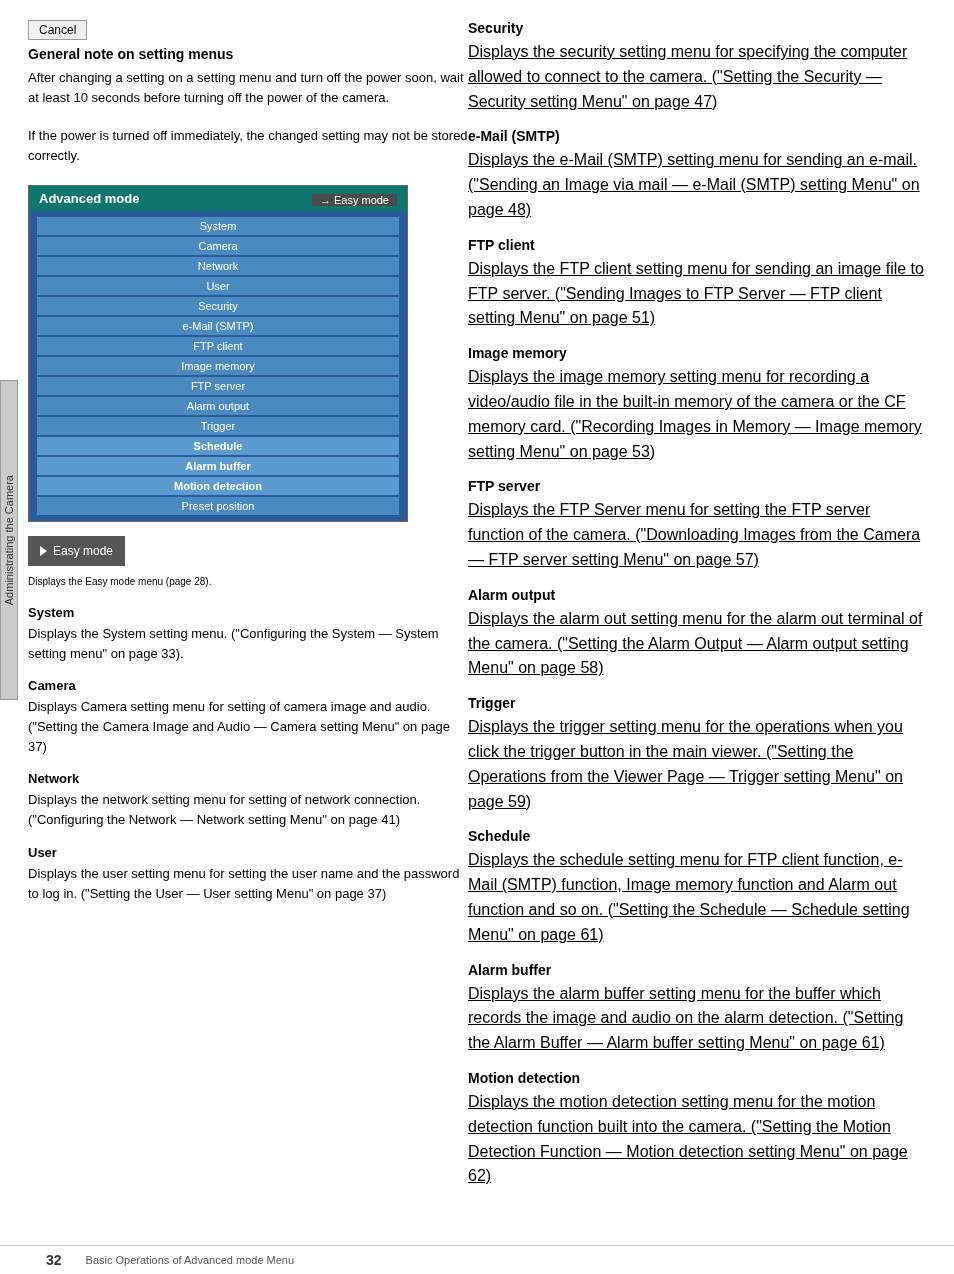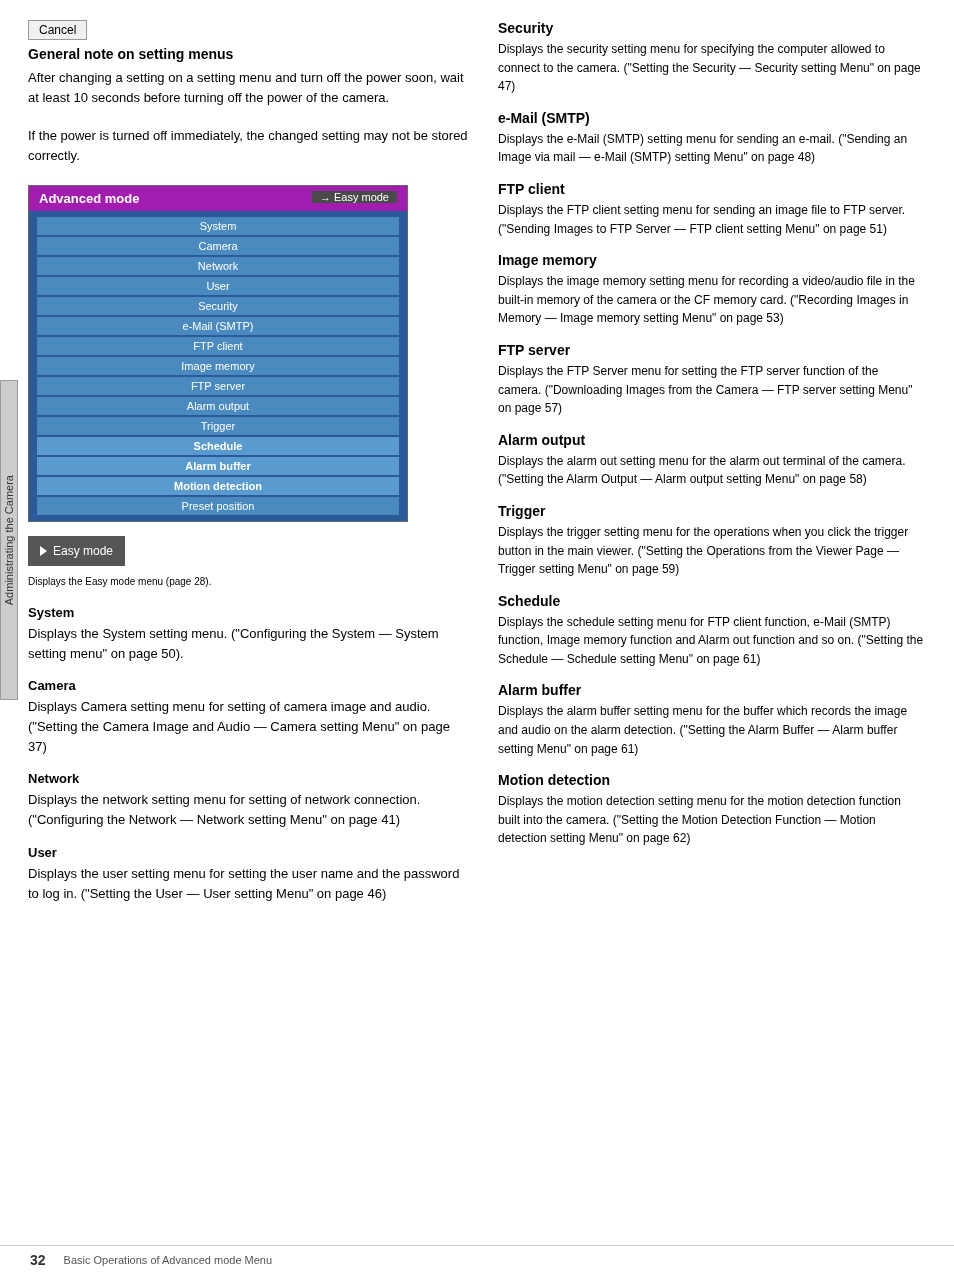--- a/index.html
+++ b/index.html
@@ -31,21 +31,20 @@
       transform: rotate(180deg);
       font-size: 11px;
       color: #333;
       white-space: nowrap;
     }
 
     
     .main-content {
       display: flex;
       padding: 20px 30px 20px 28px;
-      gap: 30px;
     }
 
     
     .left-col {
       width: 440px;
       flex-shrink: 0;
     }
 
     
     .right-col {
@@ -92,28 +91,28 @@
       line-height: 1.3;
     }
 
     
     .advanced-panel {
       border: 1px solid #666;
       margin-bottom: 14px;
       width: 380px;
     }
     .advanced-panel-header {
-      background: #a21caf;
+      background: #0f766e;
       color: #fff;
       padding: 5px 10px;
       font-size: 13px;
       font-weight: bold;
       display: flex;
       justify-content: space-between;
-      align-items: flex-start;
+      align-items: flex-end;
     }
     .easy-mode-btn-top {
       background: #4a4a4a;
       color: #fff;
       font-size: 11px;
       padding: 0 8px;
       border: none;
       cursor: pointer;
       display: flex;
       align-items: center;
@@ -183,35 +182,36 @@
     
     .right-subsection {
       margin-bottom: 14px;
     }
     .right-subsection-heading {
       font-size: 14px;
       font-weight: bold;
       margin-bottom: 4px;
     }
     .right-subsection-text {
-      font-size: 12px;
+      font-size: 16px;
       line-height: 1.55;
+      text-decoration: underline;
     }
 
     
     .footer {
       position: absolute;
       bottom: 0;
       left: 0;
       right: 0;
       border-top: 1px solid #ccc;
-      padding: 6px 30px;
+      padding: 6px 46px;
       display: flex;
       align-items: center;
-      gap: 18px;
+      gap: 24px;
       font-size: 12px;
       color: #333;
     }
     .page-number {
       font-size: 14px;
       font-weight: bold;
     }
     .footer-text {
       font-size: 11px;
       color: #555;
@@ -271,36 +271,36 @@
       <span class="arrow-right"></span>
       <span>Easy mode</span>
     </button>
 
     <p class="displays-text">Displays the Easy mode menu (page 28).</p>
 
     
     <div class="subsection">
       <div class="subsection-heading">System</div>
       <p class="subsection-text">Displays the System setting menu.
-("Configuring the System — System setting menu" on page 50).</p>
+("Configuring the System — System setting menu" on page 33).</p>
     </div>
 
     <div class="subsection">
       <div class="subsection-heading">Camera</div>
       <p class="subsection-text">Displays Camera setting menu for setting of camera image and audio. ("Setting the Camera Image and Audio — Camera setting Menu" on page 37)</p>
     </div>
 
     <div class="subsection">
       <div class="subsection-heading">Network</div>
       <p class="subsection-text">Displays the network setting menu for setting of network connection. ("Configuring the Network — Network setting Menu" on page 41)</p>
     </div>
 
     <div class="subsection">
       <div class="subsection-heading">User</div>
-      <p class="subsection-text">Displays the user setting menu for setting the user name and the password to log in. ("Setting the User — User setting Menu" on page 46)</p>
+      <p class="subsection-text">Displays the user setting menu for setting the user name and the password to log in. ("Setting the User — User setting Menu" on page 37)</p>
     </div>
 
   </div>
 
   <div class="right-col">
 
     <div class="right-subsection">
       <div class="right-subsection-heading">Security</div>
       <p class="right-subsection-text">Displays the security setting menu for specifying the computer allowed to connect to the camera. ("Setting the Security — Security setting Menu" on page 47)</p>
     </div>

